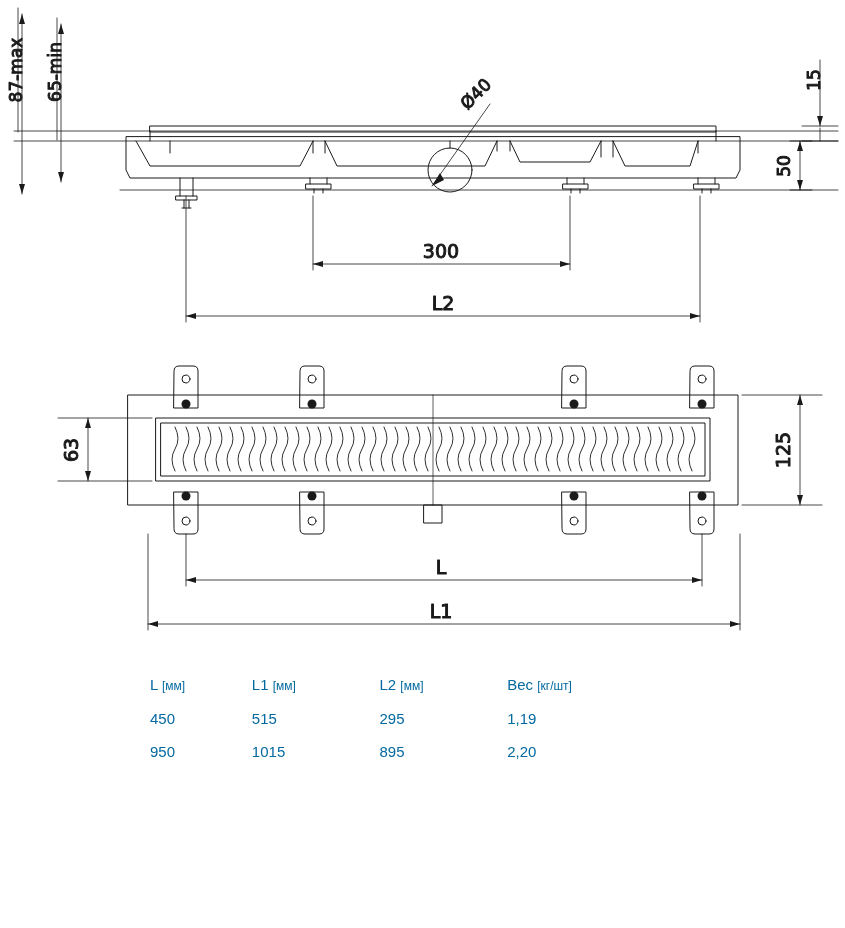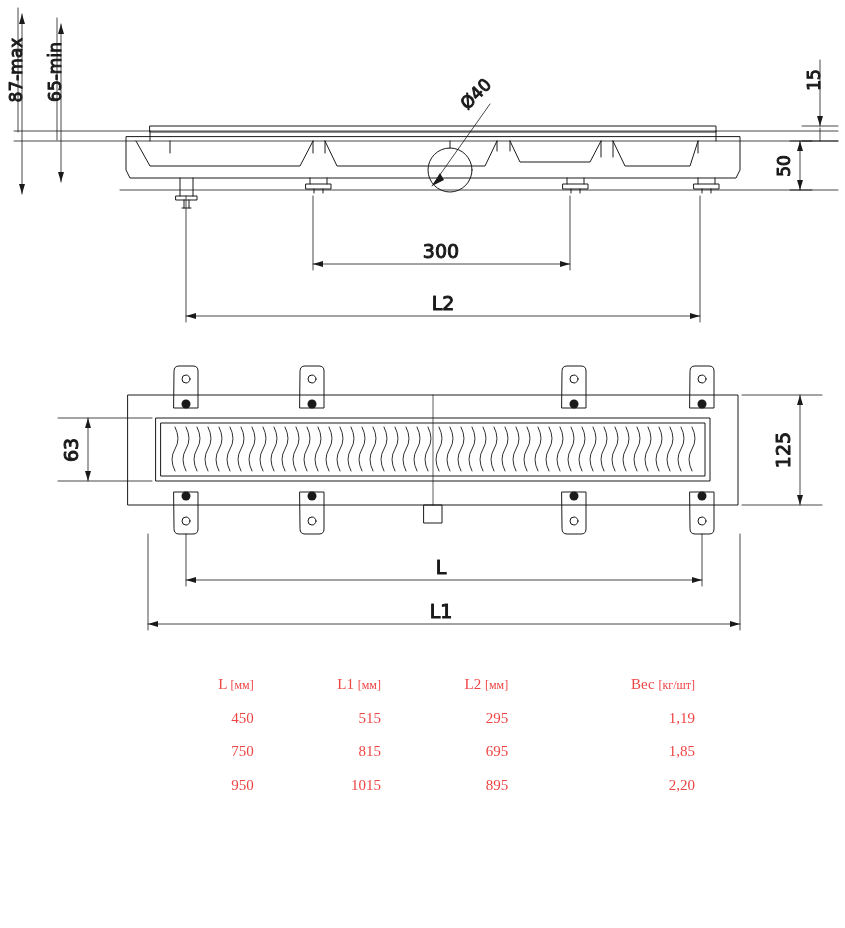--- a/index.html
+++ b/index.html
@@ -26,25 +26,25 @@
     height: 928px;
   }
   .tbl {
     position: absolute;
     left: 150px;
     top: 668px;
     width: 545px;
     border-collapse: collapse;
   }
   .tbl td, .tbl th {
-    font-family: Liberation Serif, serif;
+    font-family: Liberation Sans, sans-serif;
     font-weight: normal;
     font-size: 15px;
-    color: #ef4444;
-    text-align: right;
+    color: #0369a1;
+    text-align: left;
     padding: 0;
     height: 33.5px;
     white-space: nowrap;
   }
   .tbl th {
     font-size: 15px;
   }
   .tbl th .unit {
     font-size: 12px;
   }
@@ -317,26 +317,20 @@
       </tr>
     </thead>
     <tbody>
       <tr>
         <td>450</td>
         <td>515</td>
         <td>295</td>
         <td>1,19</td>
       </tr>
       <tr>
-        <td>750</td>
-        <td>815</td>
-        <td>695</td>
-        <td>1,85</td>
-      </tr>
-      <tr>
         <td>950</td>
         <td>1015</td>
         <td>895</td>
         <td>2,20</td>
       </tr>
     </tbody>
   </table>
 
 </div>
 

